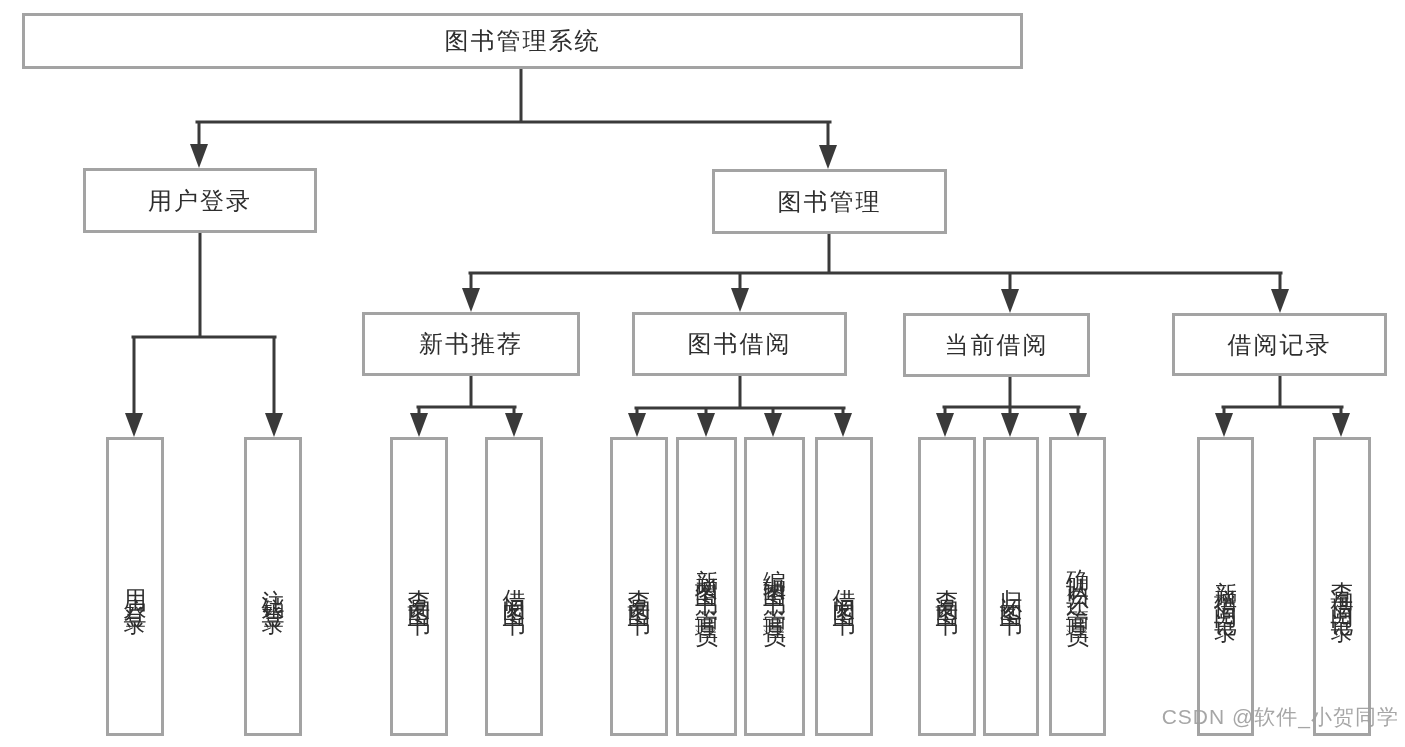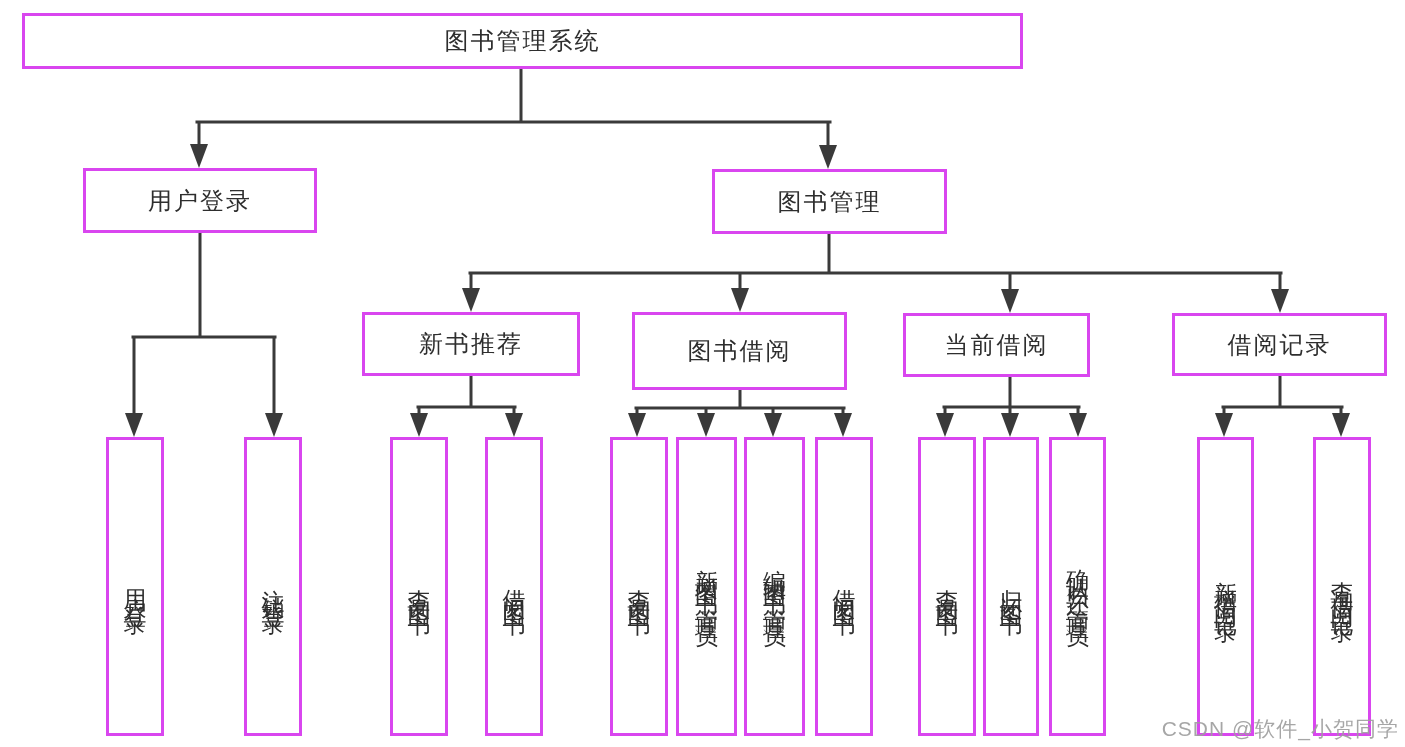--- a/index.html
+++ b/index.html
@@ -3,30 +3,30 @@
 <meta charset="utf-8">
 <style>
   html,body { margin:0; padding:0; background:#ffffff; }
   .canvas {
     position:relative; width:1405px; height:747px; background:#ffffff;
     font-family:"Liberation Sans", sans-serif; overflow:hidden;
   }
   svg.connectors { position:absolute; left:0; top:0; z-index:1; }
   .node {
     position:absolute; box-sizing:border-box; background:#ffffff;
-    border:3px solid #d946ef; display:flex; align-items:center; justify-content:center;
+    border:3px solid #a3a3a3; display:flex; align-items:center; justify-content:center;
     z-index:2; color:#2e2e2e;
   }
   .hnode { font-size:24px; letter-spacing:2px; white-space:nowrap; }
   .vnode .vtext {
     writing-mode:vertical-rl; text-orientation:mixed;
     font-size:23px; letter-spacing:8px; line-height:1;
   }
   .watermark {
-    position:absolute; right:6px; bottom:4px; z-index:3;
+    position:absolute; right:6px; bottom:16px; z-index:3;
     font-size:21px; color:rgba(158,158,158,0.92); letter-spacing:1px; white-space:nowrap;
   }
 </style>
 </head>
 <body>
 
 <div class="canvas">
 
   <svg class="connectors" width="1405" height="747" viewBox="0 0 1405 747">
     <g stroke="#3a3a3a" stroke-width="3" fill="none" stroke-linecap="square">
@@ -68,21 +68,21 @@
   <div class="node hnode" style="left:83px; top:168px; width:234px; height:65px;">
     <span>用户登录</span>
   </div>
   <div class="node hnode" style="left:712px; top:169px; width:235px; height:65px;">
     <span>图书管理</span>
   </div>
 
   <div class="node hnode" style="left:362px; top:312px; width:218px; height:64px;">
     <span>新书推荐</span>
   </div>
-  <div class="node hnode" style="left:632px; top:312px; width:215px; height:78px;">
+  <div class="node hnode" style="left:632px; top:312px; width:215px; height:64px;">
     <span>图书借阅</span>
   </div>
   <div class="node hnode" style="left:903px; top:313px; width:187px; height:64px;">
     <span>当前借阅</span>
   </div>
   <div class="node hnode" style="left:1172px; top:313px; width:215px; height:63px;">
     <span>借阅记录</span>
   </div>
 
   <div class="node vnode" style="left:106px; top:437px; width:58px; height:299px;">

